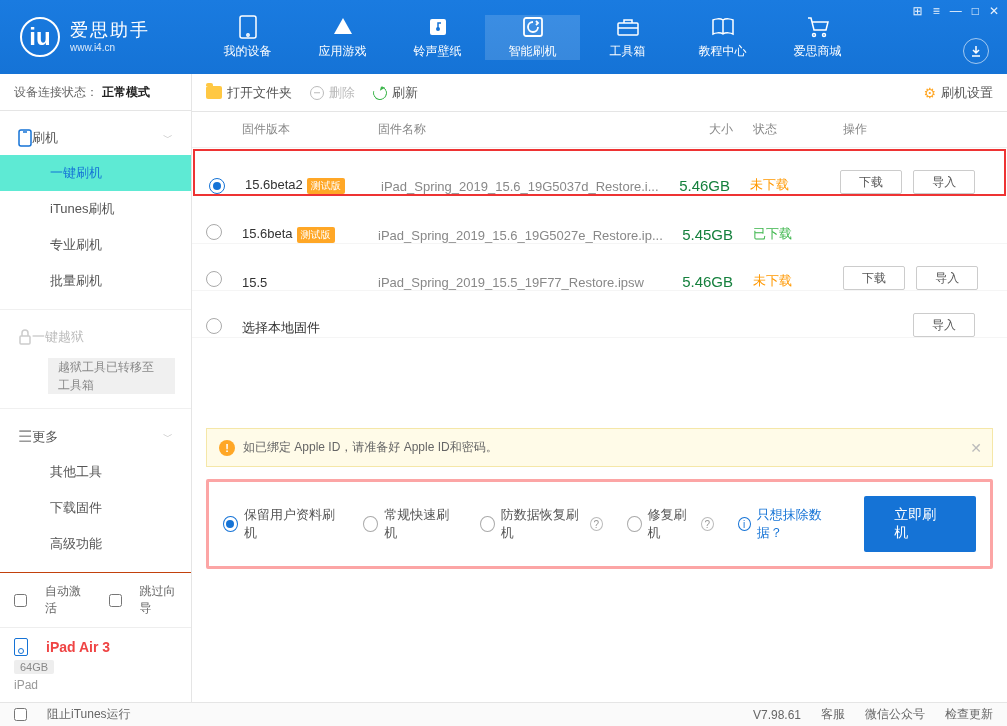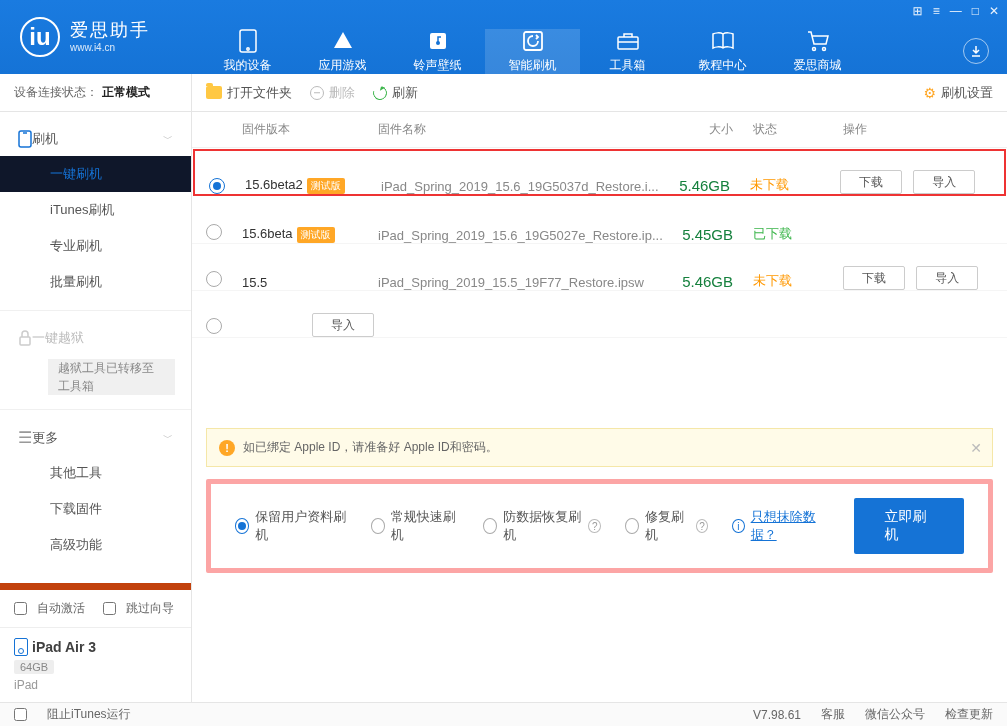--- a/index.html
+++ b/index.html
@@ -5,48 +5,48 @@
 * { margin: 0; padding: 0; box-sizing: border-box; font-family: -apple-system, "Microsoft YaHei", sans-serif; }
 body { width: 1007px; height: 726px; background: #fff; overflow: hidden; font-size: 12px; color: #333; }
 
 .titlebar { height: 74px; background: linear-gradient(#1a7be0, #1573d6); color: #fff; display: flex; align-items: center; padding: 0 20px; position: relative; }
 .logo-block { display: flex; align-items: center; gap: 10px; margin-right: 50px; }
 .logo-circle { width: 40px; height: 40px; border: 2px solid #fff; border-radius: 50%; display: flex; align-items: center; justify-content: center; font-weight: bold; font-size: 24px; }
 .logo-text { display: flex; flex-direction: column; line-height: 1.2; }
 .logo-cn { font-size: 18px; font-weight: 500; letter-spacing: 2px; }
 .logo-url { font-size: 10px; opacity: 0.85; }
 
-.nav { display: flex; align-items: flex-end; height: 100%; }
+.nav { display: flex; align-items: center; height: 100%; }
 .nav-item { width: 95px; display: flex; flex-direction: column; align-items: center; justify-content: center; gap: 4px; cursor: pointer; }
 .nav-item.active { background: rgba(255,255,255,0.15); }
 .nav-icon { width: 24px; height: 24px; display: flex; align-items: center; justify-content: center; }
 .nav-label { font-size: 12px; }
 
 .win-controls { position: absolute; top: 4px; right: 8px; display: flex; gap: 10px; font-size: 12px; opacity: 0.9; }
 .win-controls span { cursor: pointer; }
 .dl-circle { position: absolute; right: 18px; bottom: 10px; width: 26px; height: 26px; border: 1.5px solid rgba(255,255,255,0.6); border-radius: 50%; display: flex; align-items: center; justify-content: center; cursor: pointer; }
 
 .body-area { display: flex; height: 628px; }
 
 .sidebar { width: 192px; border-right: 1px solid #e5e5e5; display: flex; flex-direction: column; }
 .status-bar { height: 38px; border-bottom: 1px solid #e5e5e5; display: flex; align-items: center; padding: 0 14px; font-size: 12px; color: #666; }
 .status-bar b { color: #222; font-weight: 600; margin-left: 4px; }
 
 .side-sec { padding: 10px 0; }
 .side-head { display: flex; align-items: center; gap: 0; padding: 8px 18px; color: #555; font-size: 13px; cursor: pointer; }
 .side-head .arrow { margin-left: auto; color: #bbb; font-size: 10px; }
 .side-sub { padding: 9px 18px 9px 50px; color: #555; cursor: pointer; font-size: 13px; }
-.side-sub.active { background: #0f172a; color: #1573d6; }
+.side-sub.active { background: #5eead4; color: #1573d6; }
 .side-note { margin: 4px 16px 4px 48px; padding: 0 10px; background: #f0f0f0; color: #888; font-size: 12px; line-height: 1.5; }
 
-.auto-row { padding: 10px 14px; border-top: 7px solid #c2410c; display: flex; align-items: center; gap: 6px; color: #666; }
+.auto-row { padding: 10px 14px; border-top: 1px solid #c2410c; display: flex; align-items: center; gap: 14px; color: #666; }
 .auto-row input { margin-right: 4px; }
 
 .device-card { border-top: 1px solid #eee; padding: 10px 14px; }
-.dev-name { color: #404040; font-size: 14px; font-weight: 600; display: flex; align-items: center; gap: 4px; }
+.dev-name { color: #ef4444; font-size: 14px; font-weight: 600; display: flex; align-items: center; gap: 18px; }
 .dev-icon { width: 14px; height: 18px; border: 1.5px solid #1573d6; border-radius: 2px; position: relative; }
 .dev-icon::after { content:""; position:absolute; bottom:1px; left:50%; transform:translateX(-50%); width:4px; height:4px; border:1px solid #1573d6; border-radius:50%; }
 .dev-cap { display: inline-block; margin-top: 4px; background: #eee; color: #888; padding: 1px 6px; border-radius: 2px; font-size: 11px; }
 .dev-type { margin-top: 4px; color: #999; font-size: 12px; }
 
 .main { flex: 1; display: flex; flex-direction: column; }
 .toolbar { height: 38px; border-bottom: 1px solid #e5e5e5; display: flex; align-items: center; padding: 0 14px; gap: 18px; }
 .tb-btn { display: flex; align-items: center; gap: 5px; color: #555; cursor: pointer; font-size: 13px; }
 .tb-btn.disabled { color: #bbb; }
 .folder-ico { width: 16px; height: 13px; background: #ffc843; border-radius: 2px; position: relative; }
@@ -76,25 +76,25 @@
 .fname { color: #888; font-size: 13px; white-space: nowrap; overflow: hidden; text-overflow: ellipsis; }
 .size { color: #15803d; font-size: 15px; }
 .status-not { color: #ff9800; font-size: 13px; }
 .status-done { color: #3bb54a; font-size: 13px; }
 .op-btn { display:inline-block; width: 62px; height: 24px; line-height: 22px; text-align: center; border: 1px solid #ccc; border-radius: 2px; color: #555; cursor: pointer; font-size: 12px; margin-right: 8px; }
 
 .warn-bar { margin: 90px 14px 0 14px; background: #fffbe8; border: 1px solid #f5e7a8; padding: 10px 12px; display: flex; align-items: center; gap: 8px; color: #666; position: relative; }
 .warn-ico { width:16px;height:16px;background:#ffa726;border-radius:50%;color:#fff;display:flex;align-items:center;justify-content:center;font-size:11px;font-weight:bold;}
 .warn-close { position: absolute; right: 10px; color: #bbb; cursor: pointer; font-size: 14px; }
 
-.radio-bar { margin: 12px 14px; border: 5px solid #fca5a5; border-radius: 2px; padding: 14px 24px; display: flex; align-items: center; gap: 24px; }
+.radio-bar { margin: 12px 14px; border: 3px solid #fca5a5; border-radius: 2px; padding: 14px 14px; display: flex; align-items: center; gap: 24px; }
 .r-opt { display: flex; align-items: center; gap: 6px; color: #555; cursor: pointer; font-size: 13px; }
 .q-mark { width:14px;height:14px;border:1px solid #bbb;border-radius:50%;font-size:10px;display:inline-flex;align-items:center;justify-content:center;color:#999;}
 .info-ico { width:14px;height:14px;border:1.5px solid #1573d6;border-radius:50%;font-size:10px;display:inline-flex;align-items:center;justify-content:center;color:#1573d6;}
-.erase-link { color: #1573d6; cursor: pointer; font-size: 13px; text-decoration: underline; }
+.erase-link { color: #1573d6; cursor: pointer; font-size: 13px; }
 .flash-btn { margin-left: auto; background: #1573d6; color: #fff; padding: 10px 30px; border-radius: 2px; cursor: pointer; font-size: 14px; }
 
 .footer { height: 24px; border-top: 1px solid #e5e5e5; display: flex; align-items: center; padding: 0 14px; gap: 20px; color: #666; font-size: 12px; position:absolute; bottom:0; left:0; right:0; background:#fafafa;}
 .footer .spacer { flex: 1; }
 </style>
 </head>
 <body>
 
 <div class="titlebar">
   <div class="logo-block">
@@ -300,20 +300,21 @@
       <div class="c-size size">5.46GB</div>
       <div class="c-status"><span class="status-not">未下载</span></div>
       <div class="c-ops">
         <span class="op-btn">下载</span>
         <span class="op-btn">导入</span>
       </div>
     </div>
 
     <div class="fw-row">
       <div class="c-radio"><span class="radio"></span></div>
+      <div class="c-ver" style="flex:1;"><span class="ver-txt">选择本地固件</span></div>
       <div class="c-ops">
         <span class="op-btn" style="margin-left:70px;">导入</span>
       </div>
     </div>
 
     <div class="warn-bar">
       <span class="warn-ico">!</span>
       <span>如已绑定 Apple ID，请准备好 Apple ID和密码。</span>
       <span class="warn-close">✕</span>
     </div>

